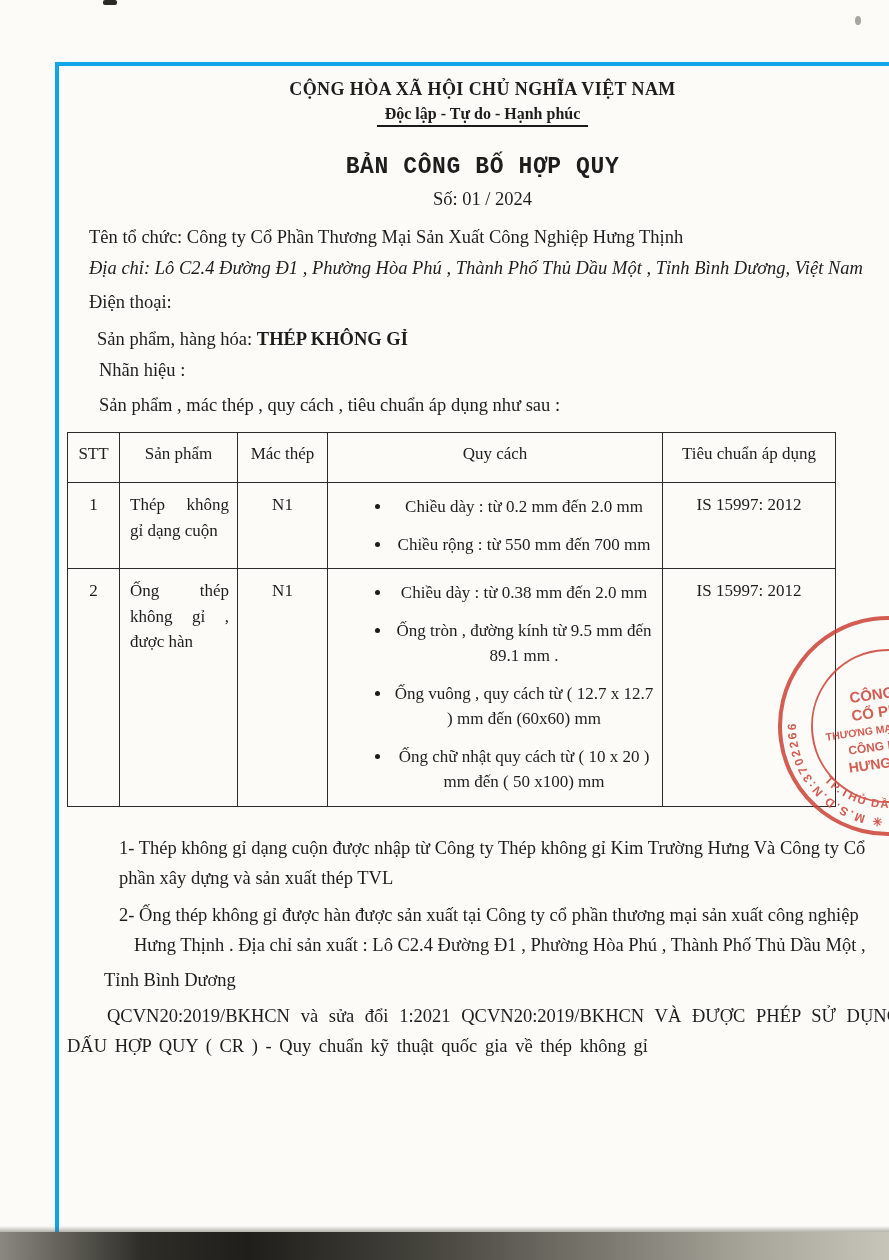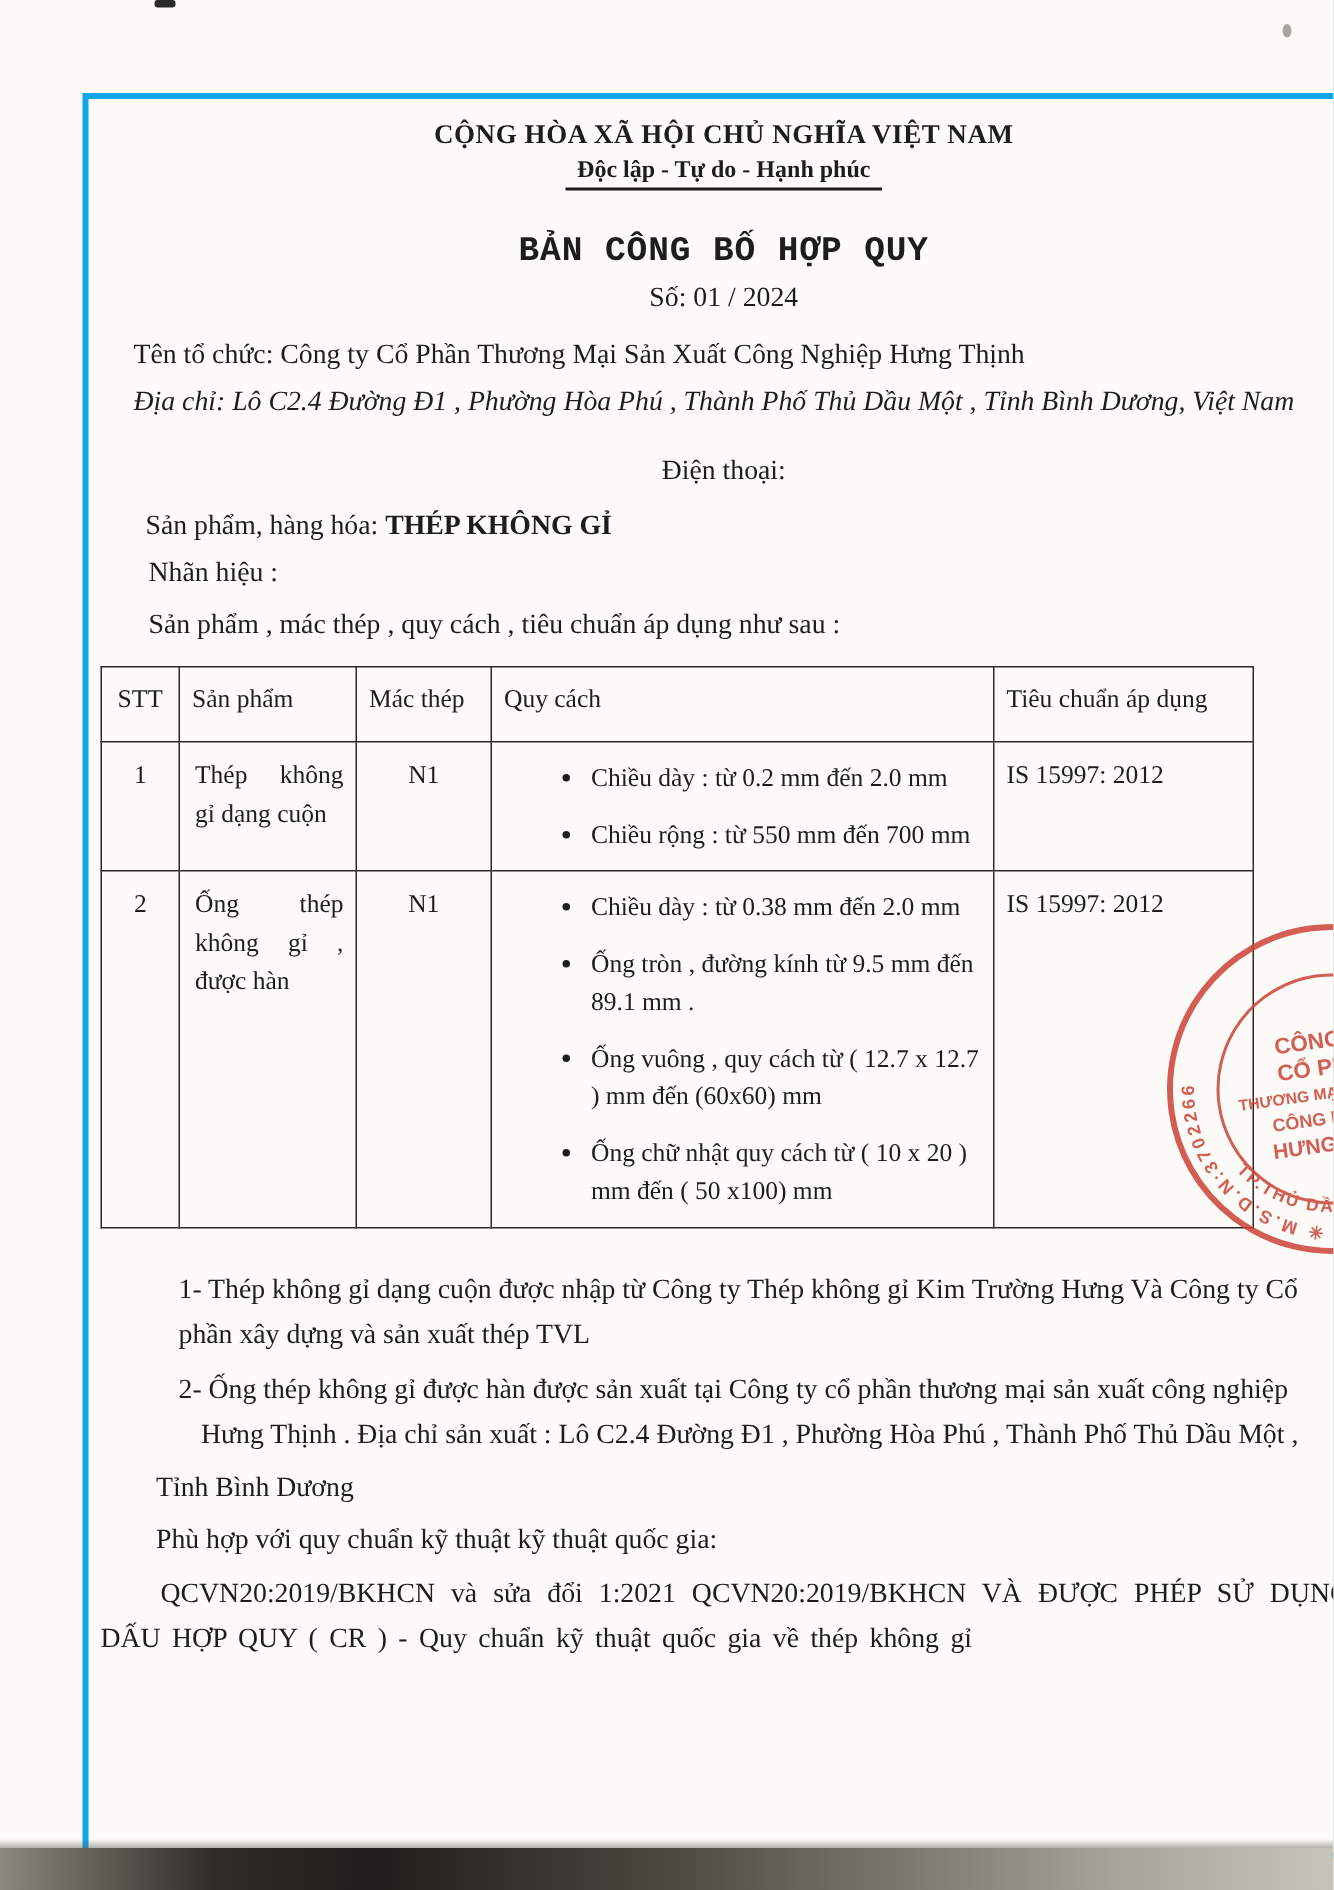--- a/index.html
+++ b/index.html
@@ -56,38 +56,38 @@
     margin-top: 9px;
     text-align: center;
     font-size: 18.5px;
   }
   .para {
     font-size: 18.5px;
     line-height: 1.62;
   }
   .org-line     { margin: 13px 28px 0 30px; }
   .address-line { margin: 1px 30px 0 30px; font-style: italic; }
-  .phone-line   { margin: 16px 30px 0 30px; text-align: center; }
+  .phone-line   { margin: 4px 30px 0 30px; }
   .product-line { margin: 7px 30px 0 38px; }
   .brand-line   { margin: 1px 30px 0 40px; }
   .table-intro  { margin: 5px 30px 0 40px; }
   .bold { font-weight: bold; }
 
   table.spec-table {
     margin: 11px 8px 0 8px;
     width: 768px;
     border-collapse: collapse;
     table-layout: fixed;
     font-size: 17px;
   }
   .spec-table th, .spec-table td {
     border: 1.5px solid #2b2b2b;
     font-weight: normal;
     padding: 9px 8px;
-    text-align: left;
+    text-align: center;
     vertical-align: top;
     line-height: 1.5;
   }
   .spec-table th { vertical-align: middle; padding-top: 8px; padding-bottom: 16px; }
   .spec-table th.c-stt { text-align: center; }
   .spec-table td.c-stt { text-align: center; }
   .spec-table td.c-grade { text-align: center; }
   .spec-table td.c-product { text-align: justify; padding-left: 10px; }
   ul.specs {
     margin: 2px 0 0 0;
@@ -224,21 +224,20 @@
             </ul>
           </td>
           <td>IS 15997: 2012</td>
         </tr>
       </tbody>
     </table>
 
     <p class="para note-1">1- Thép không gỉ dạng cuộn được nhập từ Công ty Thép không gỉ Kim Trường Hưng Và Công ty Cổ phần xây dựng và sản xuất thép TVL</p>
     <p class="para note-2">2- Ống thép không gỉ được hàn được sản xuất tại Công ty cổ phần thương mại sản xuất công nghiệp Hưng Thịnh . Địa chỉ sản xuất : Lô C2.4 Đường Đ1 , Phường Hòa Phú , Thành Phố Thủ Dầu Một ,</p>
     <p class="para province-line">Tỉnh Bình Dương</p>
-    <p class="para conformity-intro">Phù hợp với quy chuẩn kỹ thuật kỹ thuật quốc gia:</p>
     <p class="para conformity-text">QCVN20:2019/BKHCN và sửa đổi 1:2021 QCVN20:2019/BKHCN VÀ ĐƯỢC PHÉP SỬ DỤNG DẤU HỢP QUY ( CR ) - Quy chuẩn kỹ thuật quốc gia về thép không gỉ</p>
   </div>
 
   <svg class="seal" viewBox="0 0 252 252" width="252" height="252" xmlns="http://www.w3.org/2000/svg">
     <defs>
       <path id="sealLeftArc" d="M 126,218 A 92,92 0 0 1 34,126 A 92,92 0 0 1 126,34"></path>
       <path id="sealBottomArc" d="M 44,150 A 87,87 0 0 0 208,150"></path>
     </defs>
     <circle cx="126" cy="126" r="108" fill="none" stroke="#cc4237" stroke-width="4"></circle>
     <circle cx="126" cy="126" r="76" fill="none" stroke="#cc4237" stroke-width="2"></circle>

